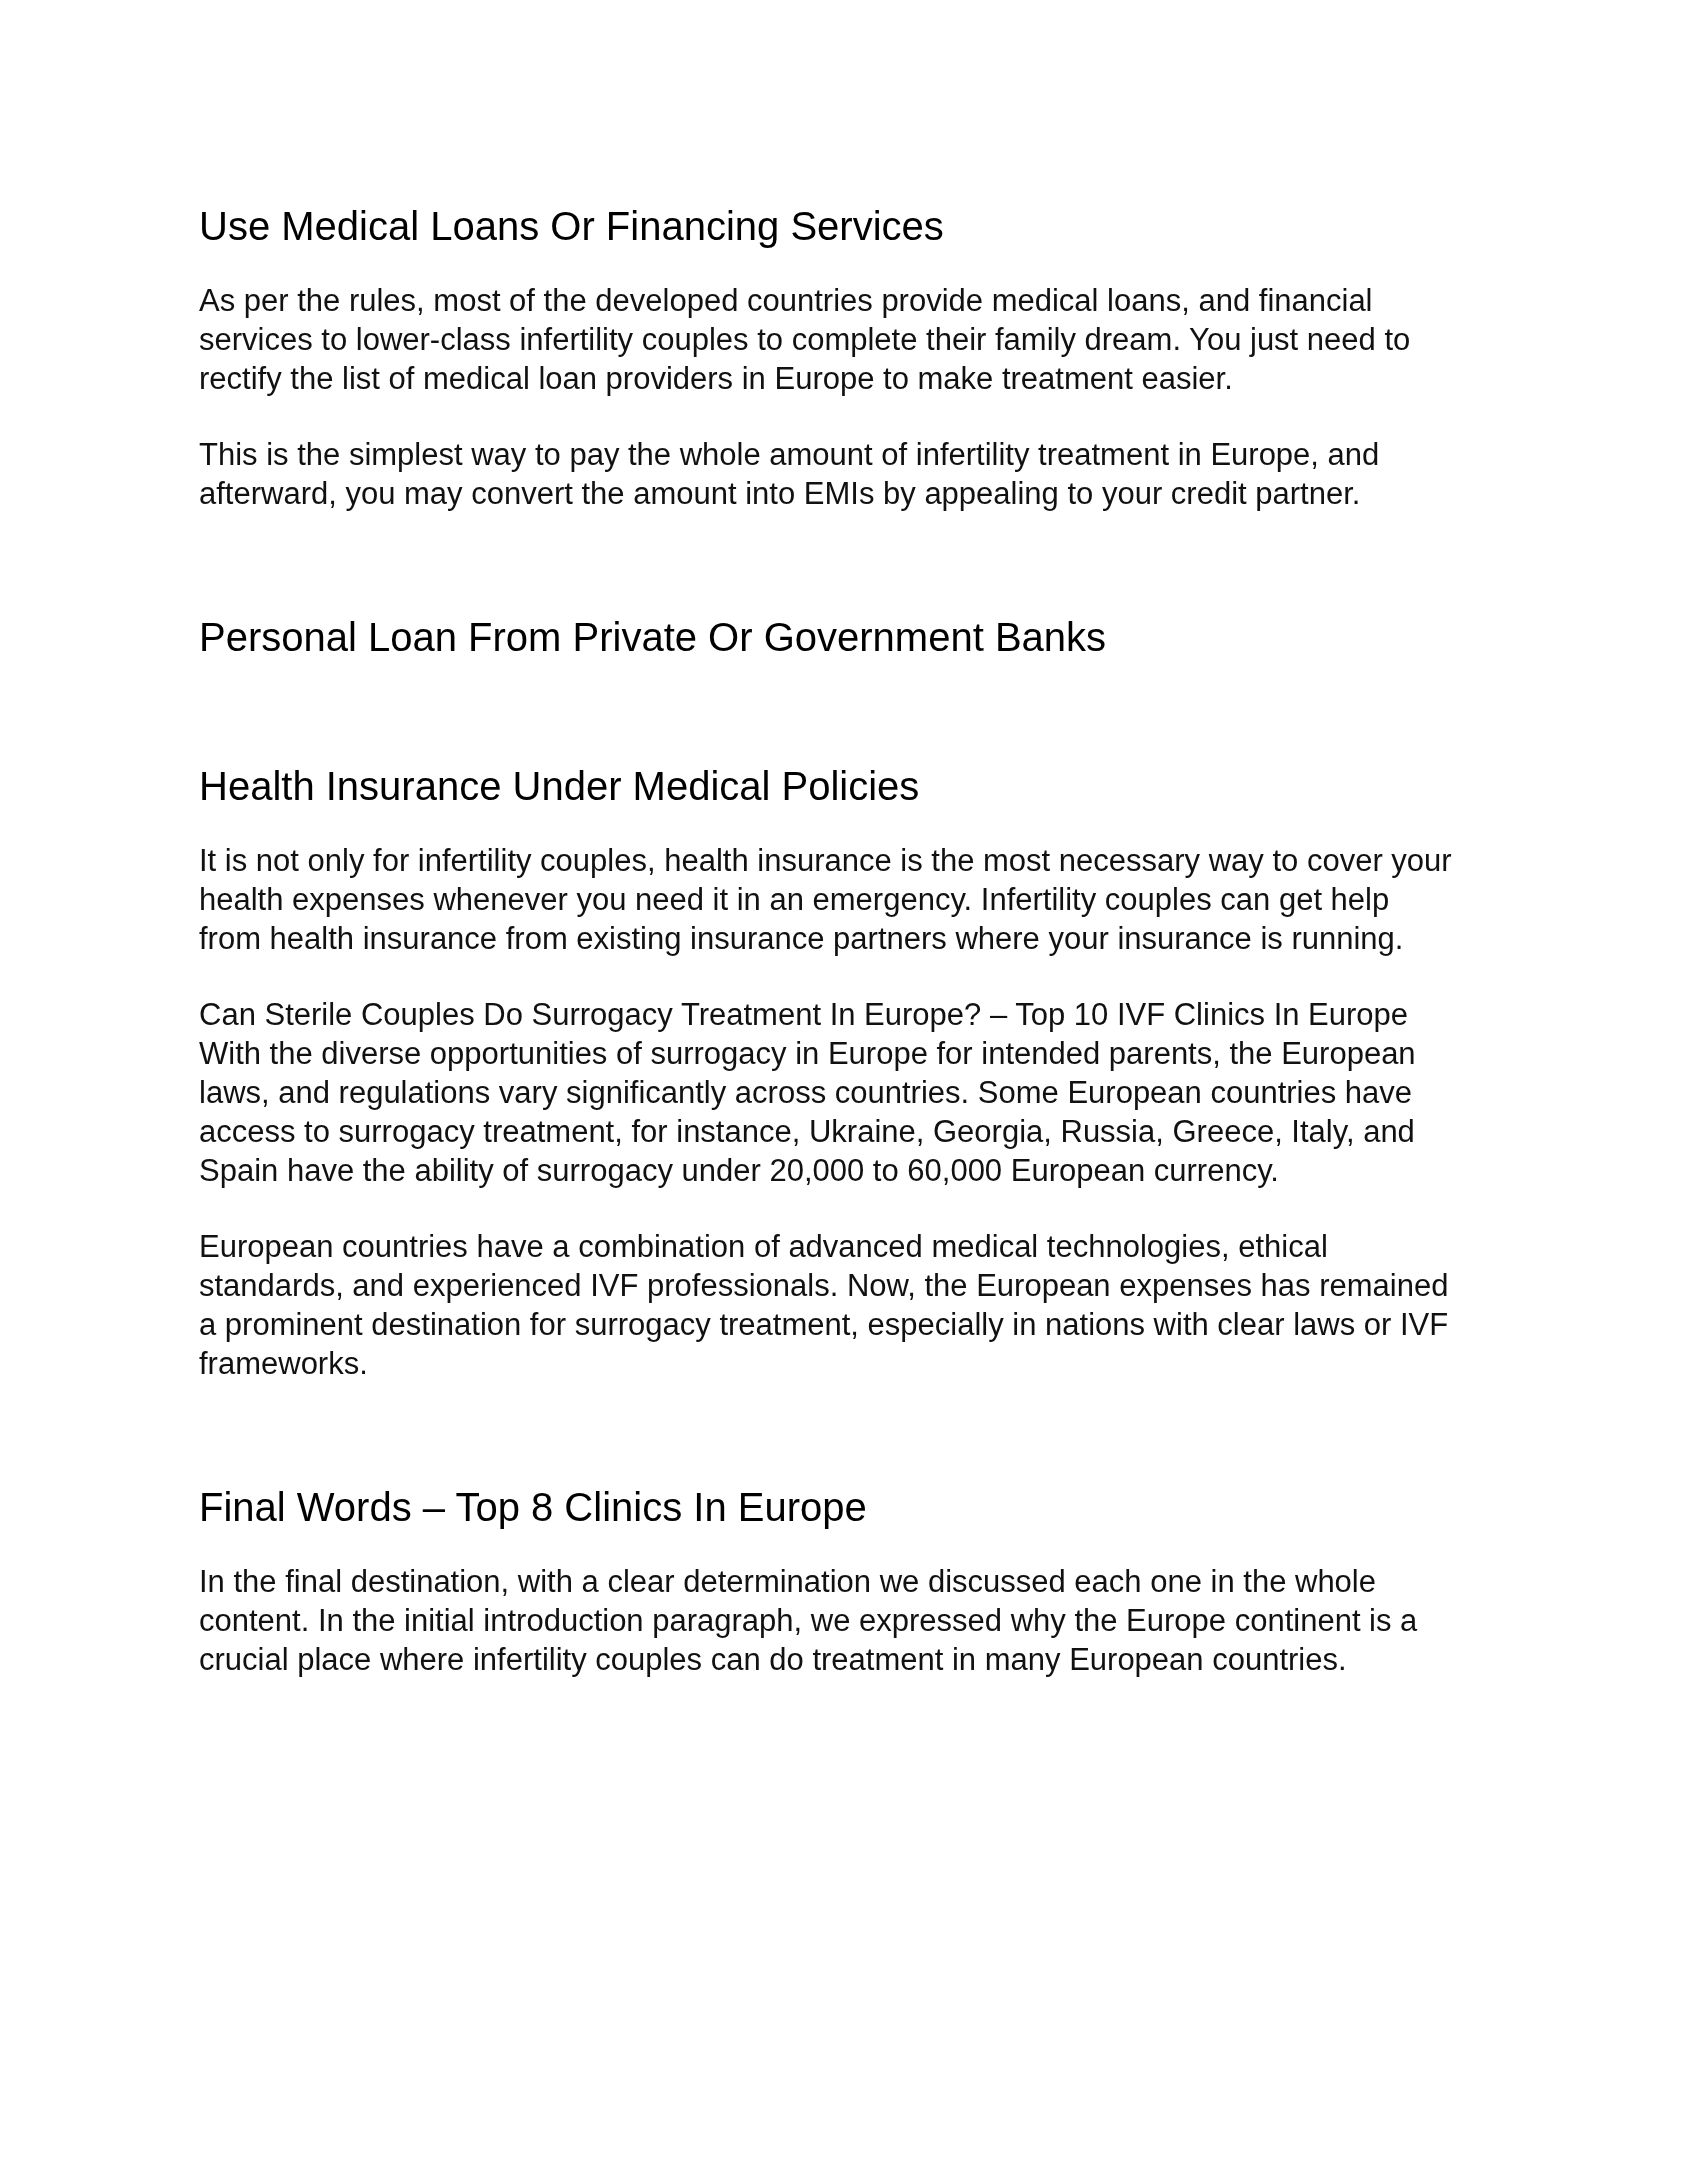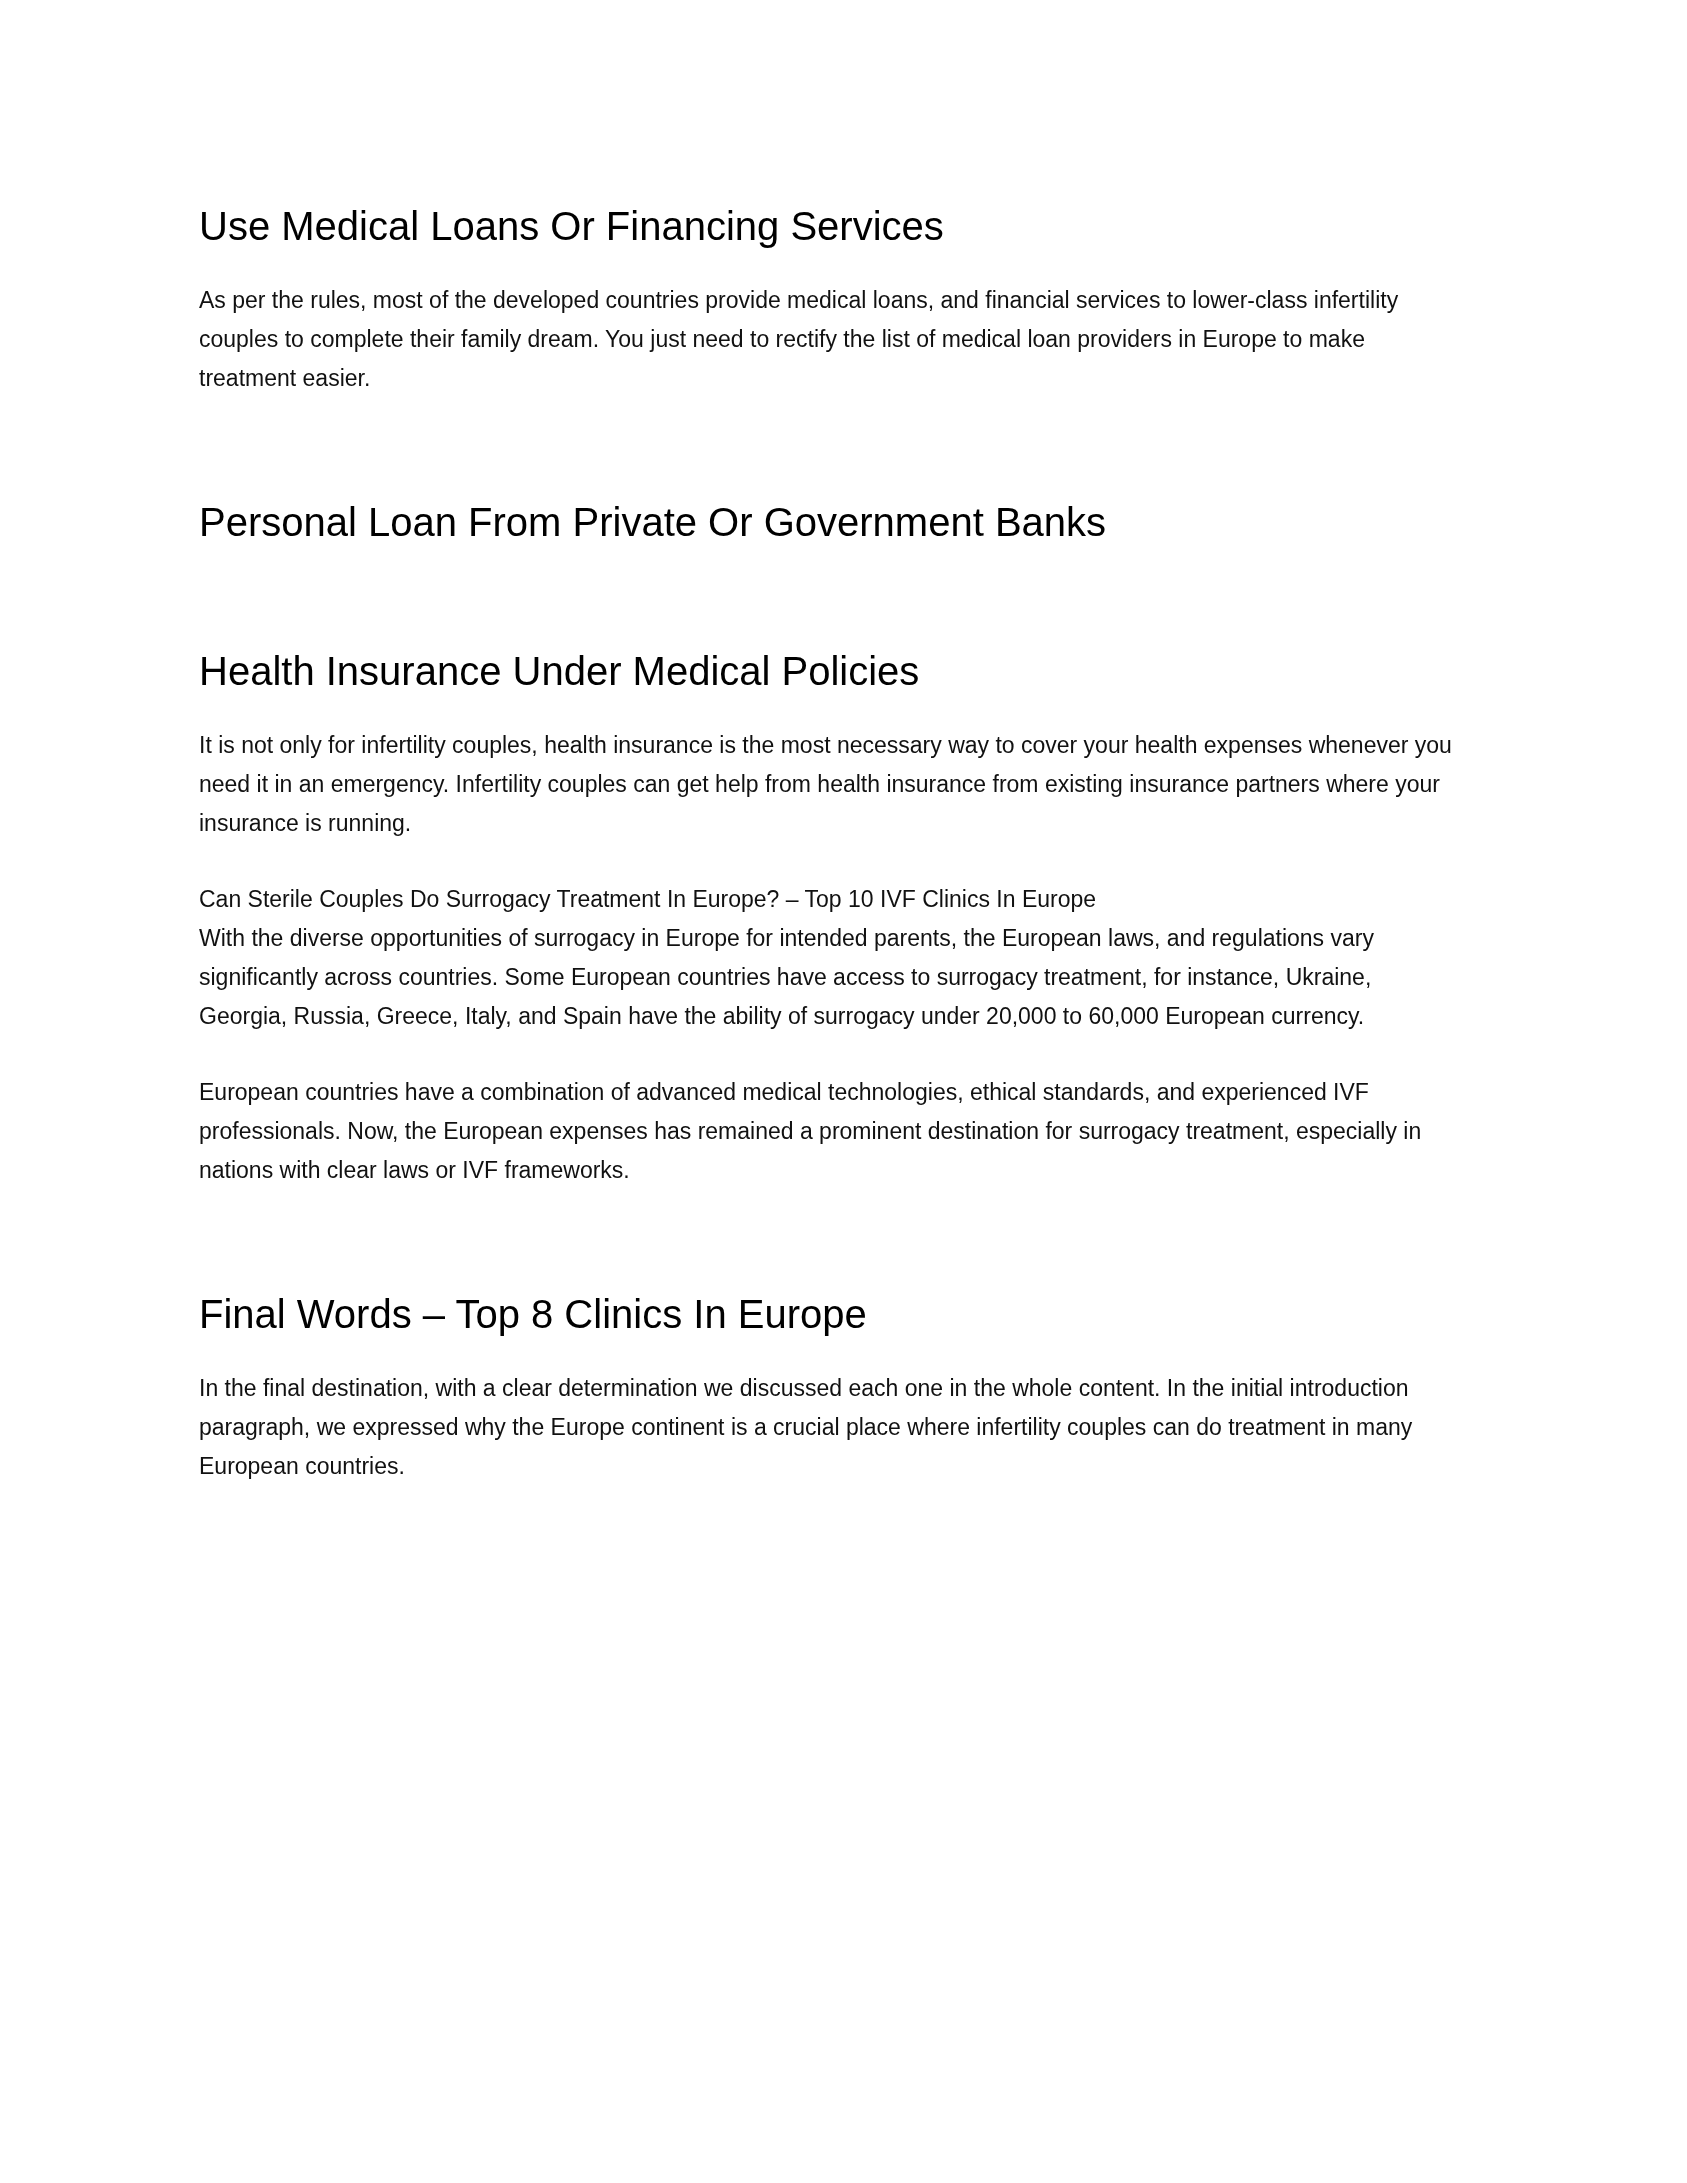--- a/index.html
+++ b/index.html
@@ -26,40 +26,41 @@
     font-size: 40px;
     font-weight: 400;
     line-height: 1.25;
     color: #000000;
     margin: 99px 0 30px 0;
   }
   .section:first-child h2 {
     margin-top: 0;
   }
   .section p {
-    font-size: 23px;
+    font-size: 31px;
     font-weight: 400;
     line-height: 39px;
     color: #111111;
     margin: 0 14px 37px 0;
     white-space: pre-line;
     max-width: 1285px;
   }
 </style>
 </head>
 <body>
 
 <div class="page">
 
   <div class="section">
     <h2>Use Medical Loans Or Financing Services</h2>
     <p>As per the rules, most of the developed countries provide medical loans, and financial services to lower-class infertility couples to complete their family dream. You just need to rectify the list of medical loan providers in Europe to make treatment easier.</p>
   </div>
 
   <div class="section">
+    <p>This is the simplest way to pay the whole amount of infertility treatment in Europe, and afterward, you may convert the amount into EMIs by appealing to your credit partner.</p>
   </div>
 
   <div class="section">
     <h2>Personal Loan From Private Or Government Banks</h2>
   </div>
 
   <div class="section">
     <h2>Health Insurance Under Medical Policies</h2>
     <p>It is not only for infertility couples, health insurance is the most necessary way to cover your health expenses whenever you need it in an emergency. Infertility couples can get help from health insurance from existing insurance partners where your insurance is running.</p>
     <p>Can Sterile Couples Do Surrogacy Treatment In Europe? – Top 10 IVF Clinics In Europe

